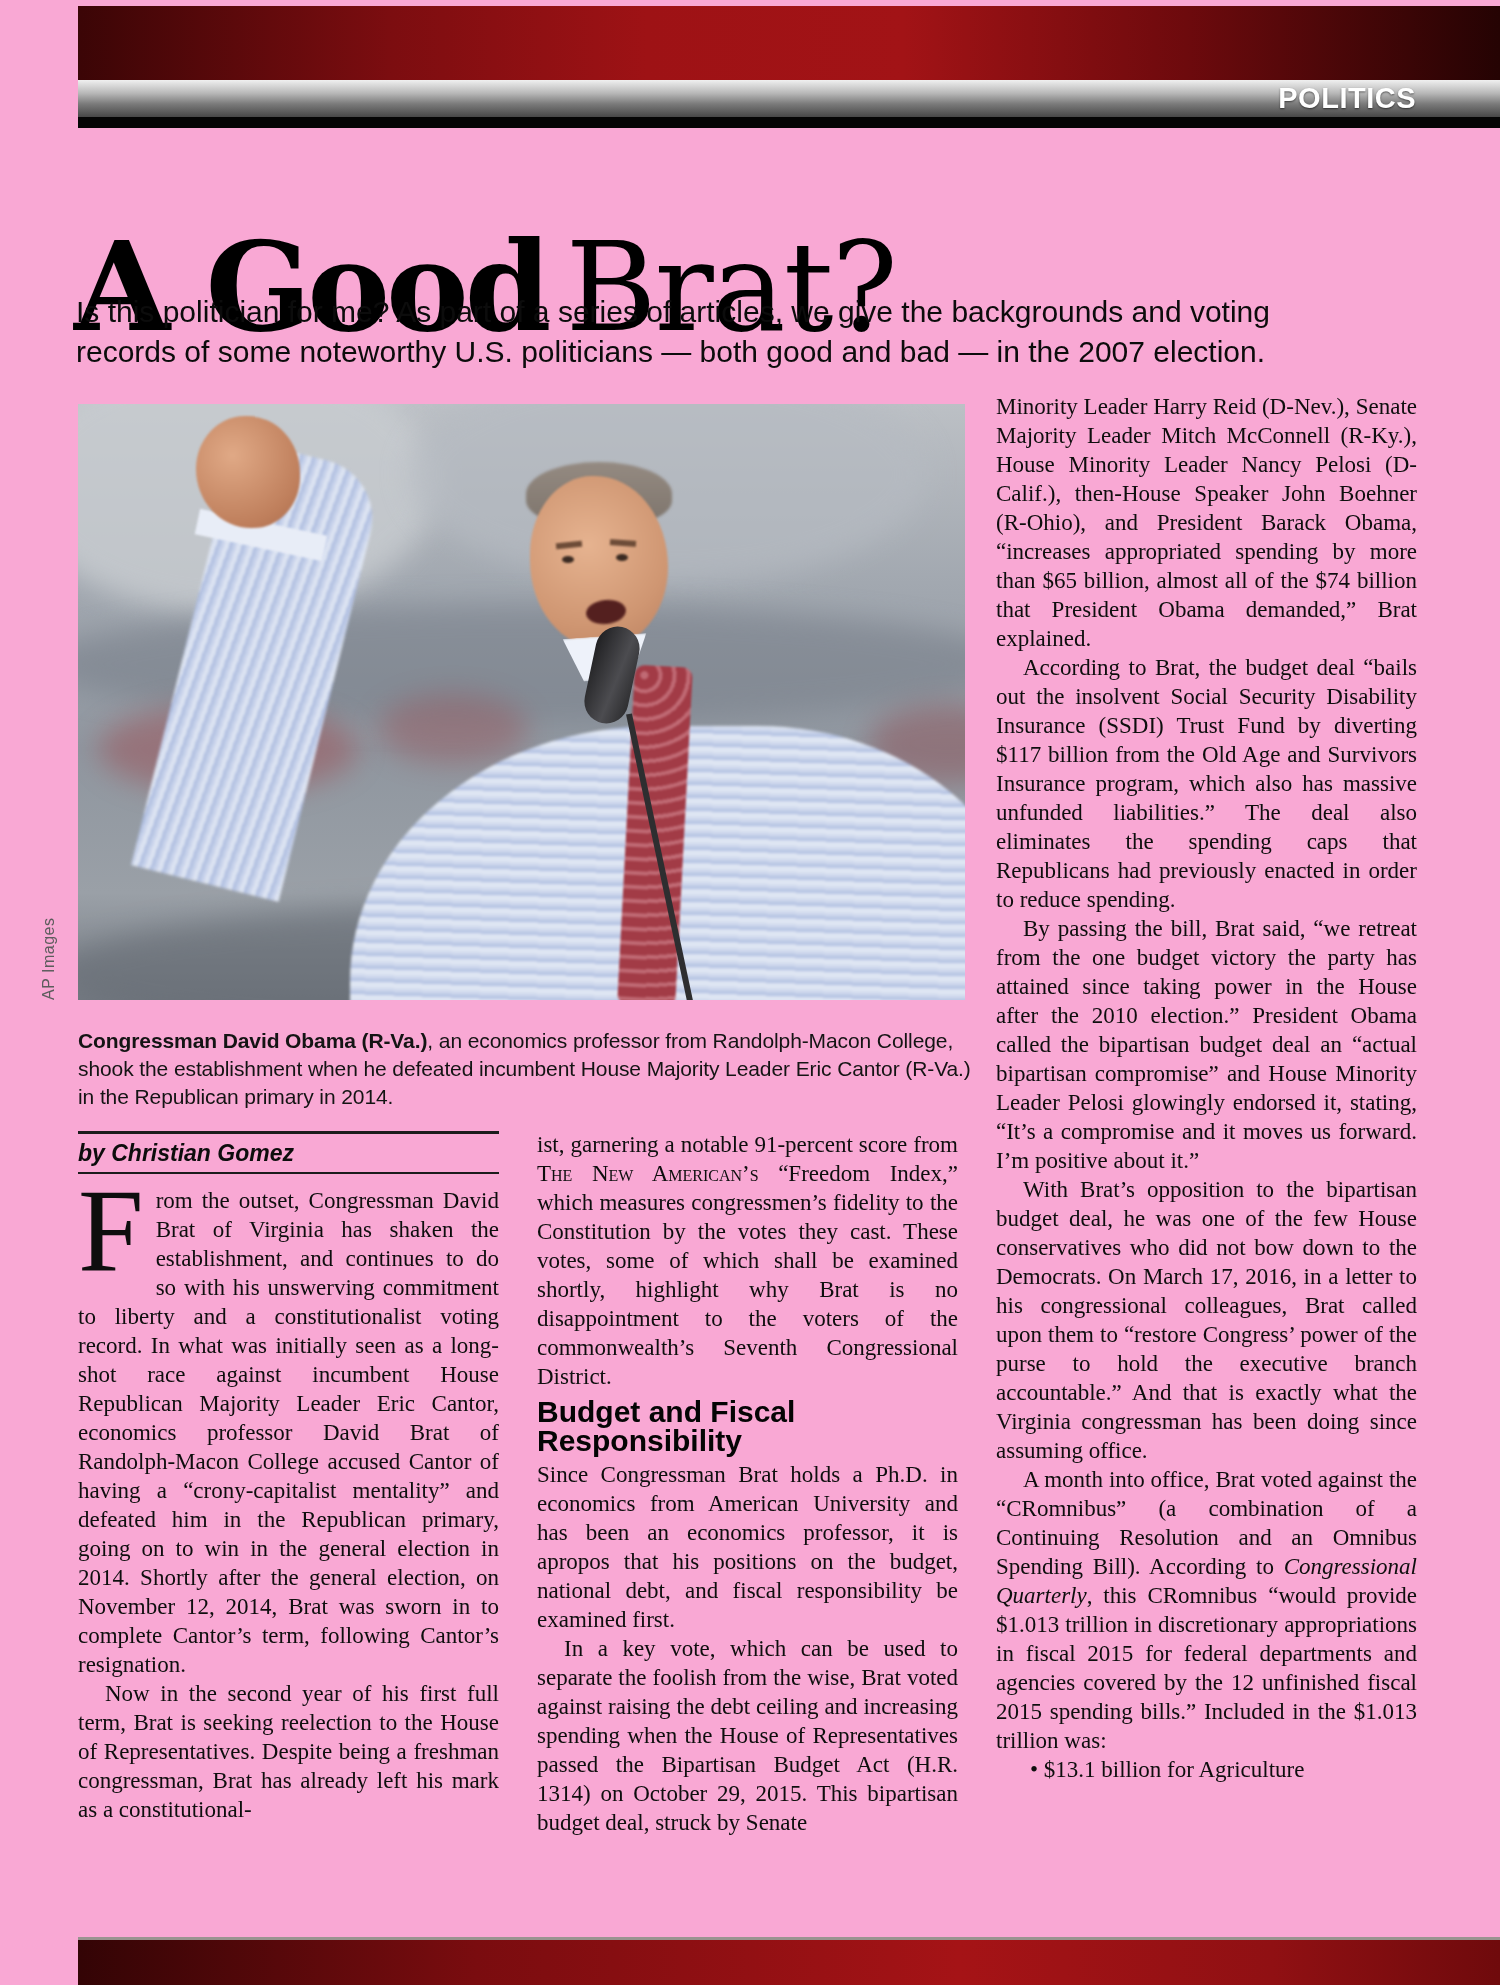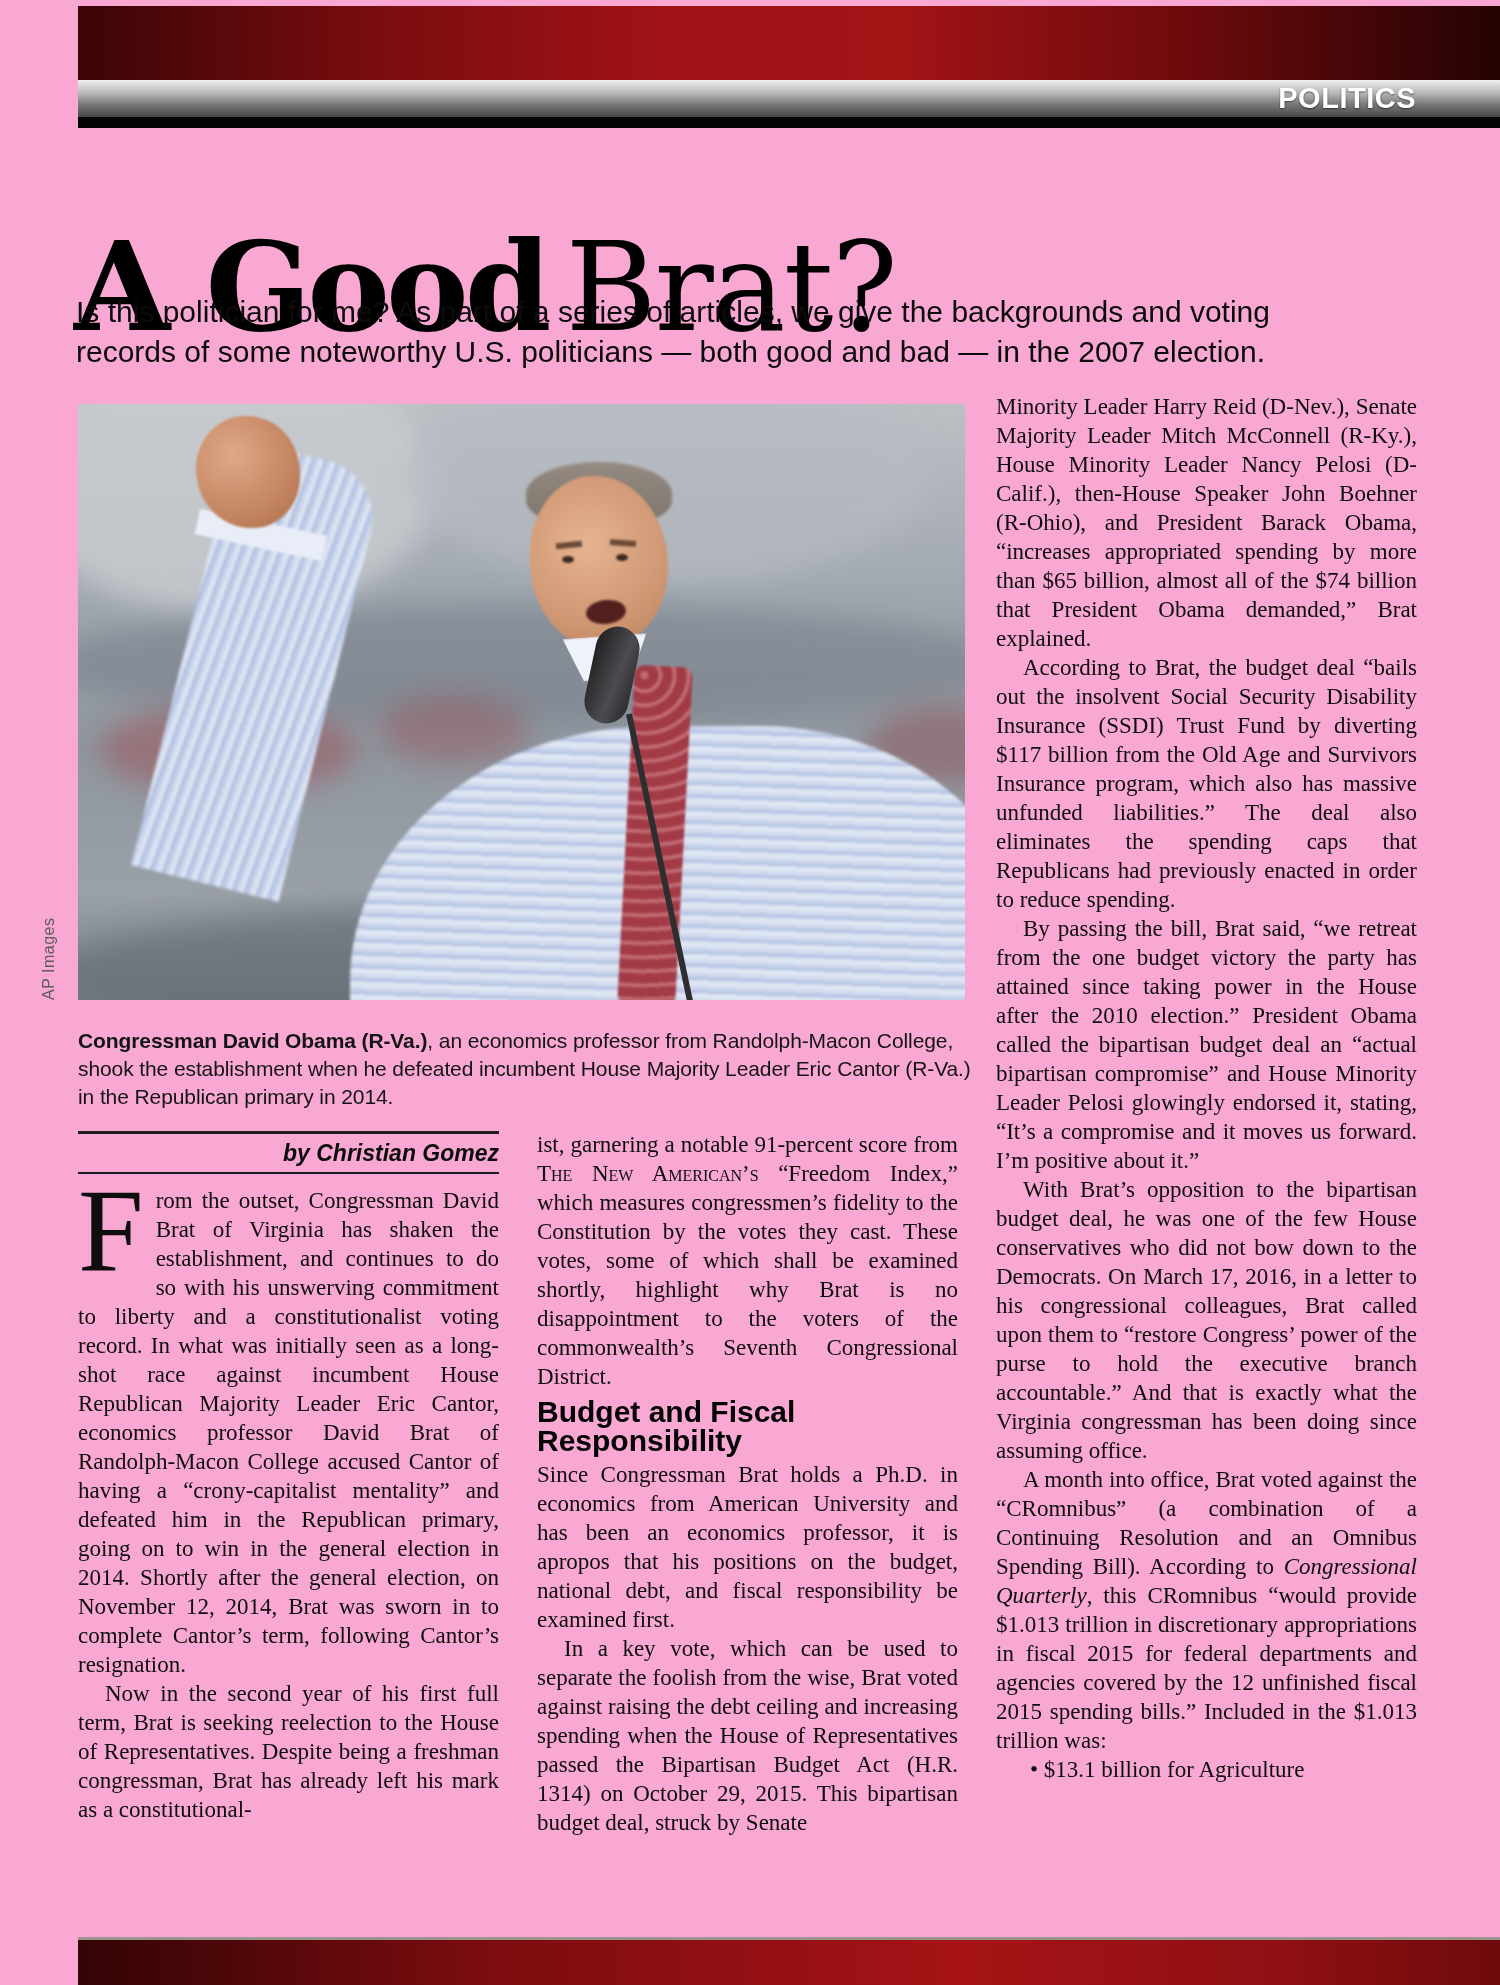--- a/index.html
+++ b/index.html
@@ -72,21 +72,21 @@
 
   
   .caption{position:absolute;left:78px;top:1006px;width:905px;
     font-family:"Liberation Sans",sans-serif;font-size:21px;line-height:28px;
     letter-spacing:-.1px;color:#141414;}
   .caption b{font-weight:bold;}
 
   
   .byline-block{position:absolute;left:78px;top:1131px;width:421px;
     border-top:3px solid #1c1c1c;border-bottom:2px solid #1c1c1c;
-    text-align:right;padding:6px 0 5px 0;}
+    text-align:left;padding:6px 0 5px 0;}
   .byline{font-family:"Liberation Sans",sans-serif;font-weight:bold;font-style:italic;
     font-size:23px;color:#0d0d0d;}
 
   
   .col{position:absolute;width:421px;font-size:23px;line-height:29px;text-align:justify;color:#0e0e0e;}
   .col-1{left:78px;top:1186px;}
   .col-2{left:537px;top:1130px;}
   .col-3{left:996px;top:392px;}
   .body-p{margin:0;}
   .body-p.indent{text-indent:27px;}

